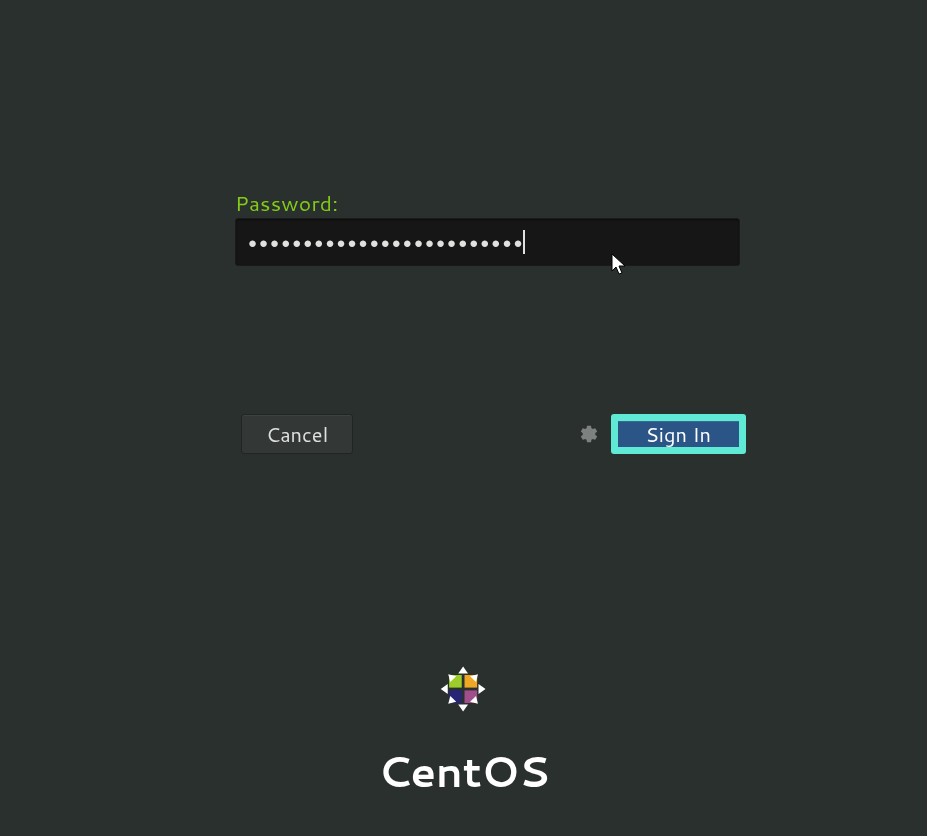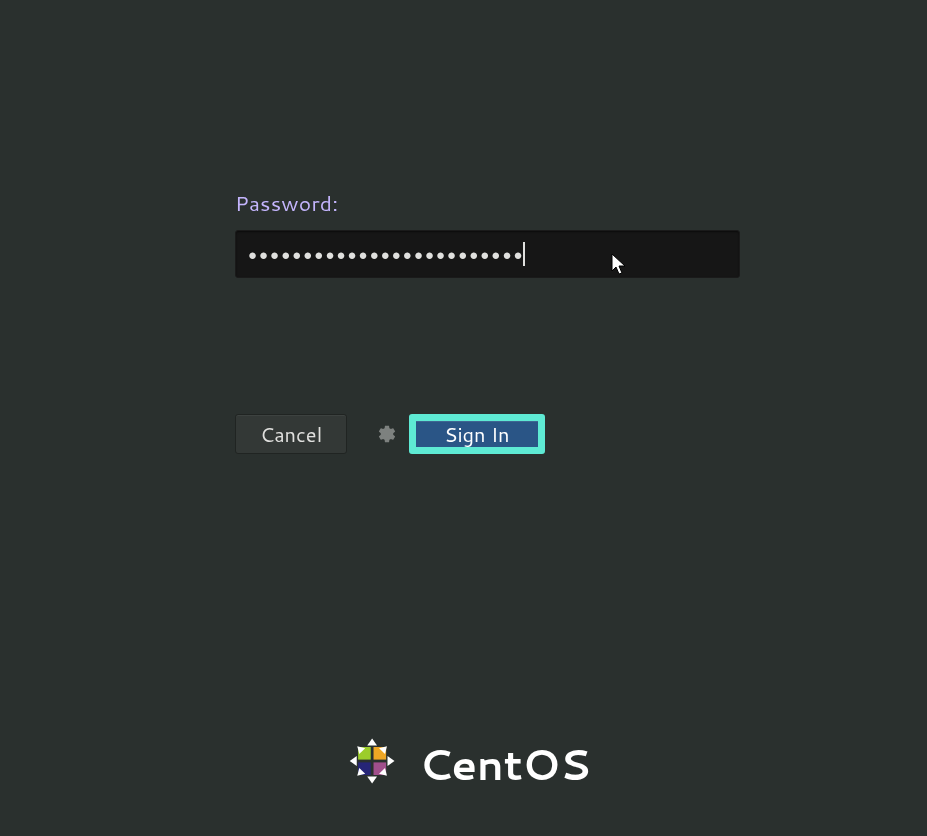--- a/index.html
+++ b/index.html
@@ -15,34 +15,34 @@
       position: relative;
       overflow: hidden;
     }
     .login-area {
       position: absolute;
       left: 235px;
       top: 188px;
       width: 505px;
     }
     .password-label {
-      color: #c4b5fd;
+      color: #84cc16;
       font-size: 21px;
       font-weight: 400;
-      margin-bottom: 12px;
+      margin-bottom: 0;
       letter-spacing: 0.2px;
     }
     .button-row {
       position: absolute;
-      left: 235px;
+      left: 241px;
       top: 414px;
       width: 505px;
       display: flex;
       align-items: center;
-      gap: 28px;
+      justify-content: space-between;
     }
     .btn {
       height: 40px;
       padding: 0 24px;
       border-radius: 3px;
       font-size: 20px;
       font-weight: 400;
       cursor: pointer;
       font-family: inherit;
       display: flex;
@@ -77,20 +77,21 @@
       padding: 0 28px;
     }
     .logo-area {
       position: absolute;
       left: 50%;
       transform: translateX(-50%);
       bottom: 35px;
       display: flex;
       align-items: center;
       gap: 12px;
+      flex-direction: column;
     }
     .logo-text {
       color: #ffffff;
       font-size: 42px;
       font-weight: 700;
       letter-spacing: -0.5px;
     }
     .cursor-arrow {
       position: absolute;
       left: 611px;

